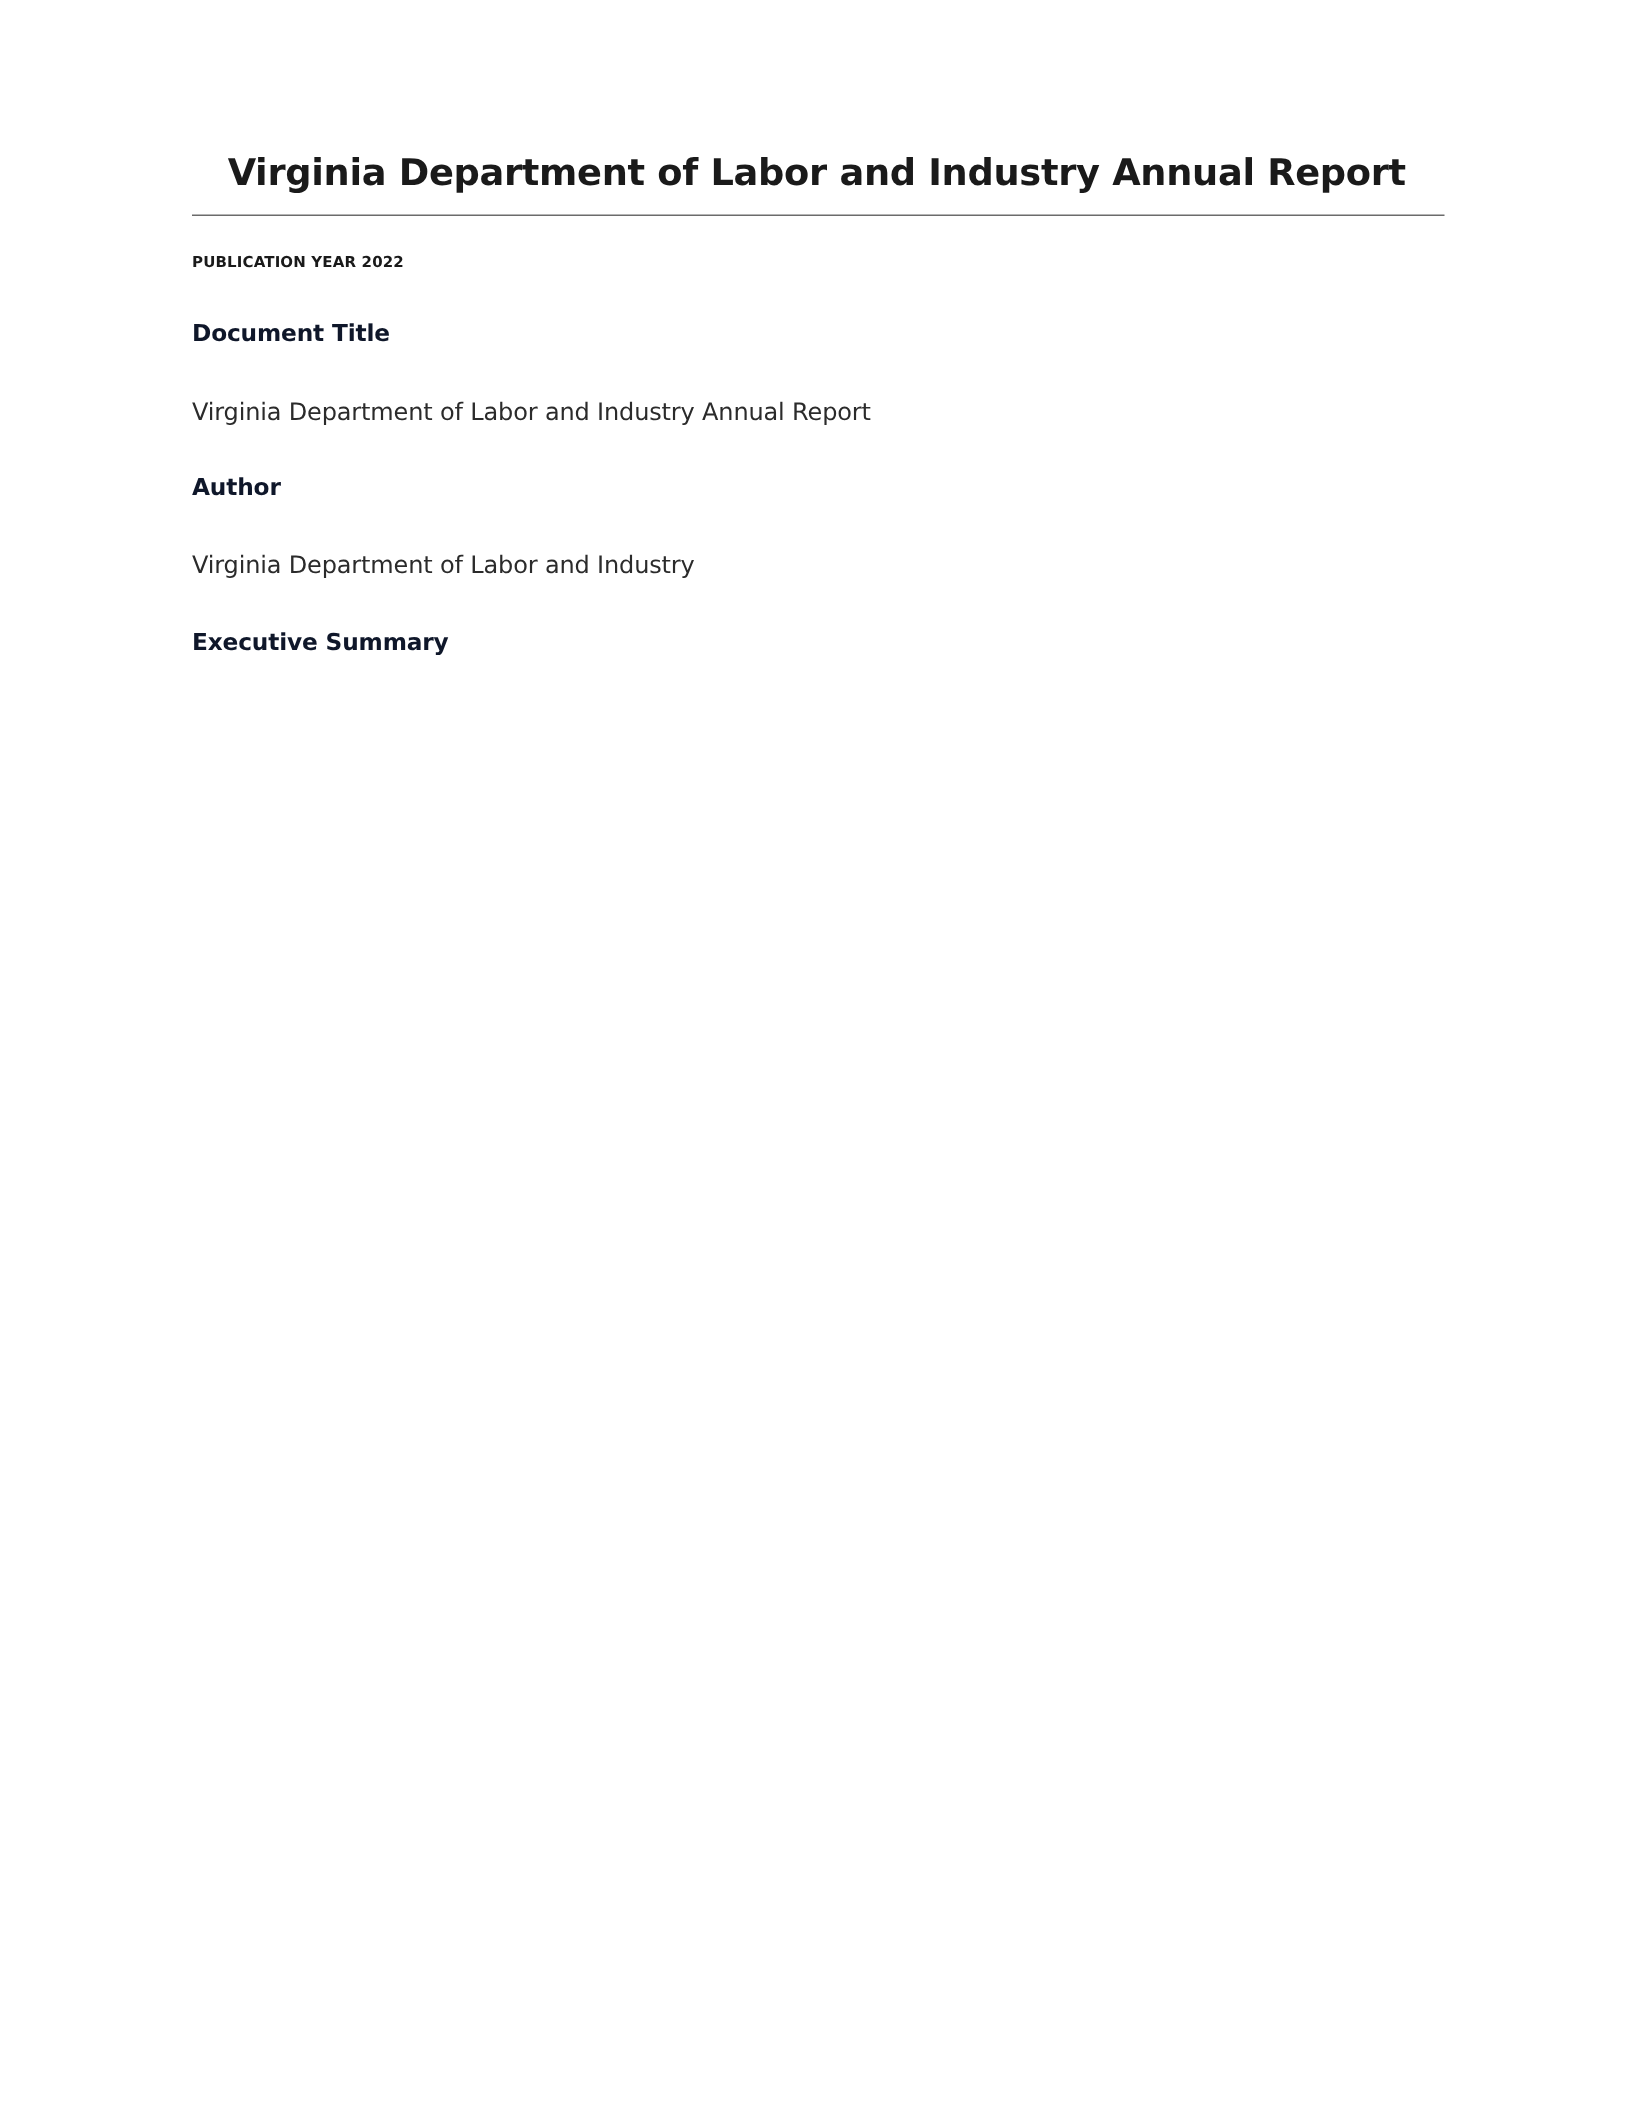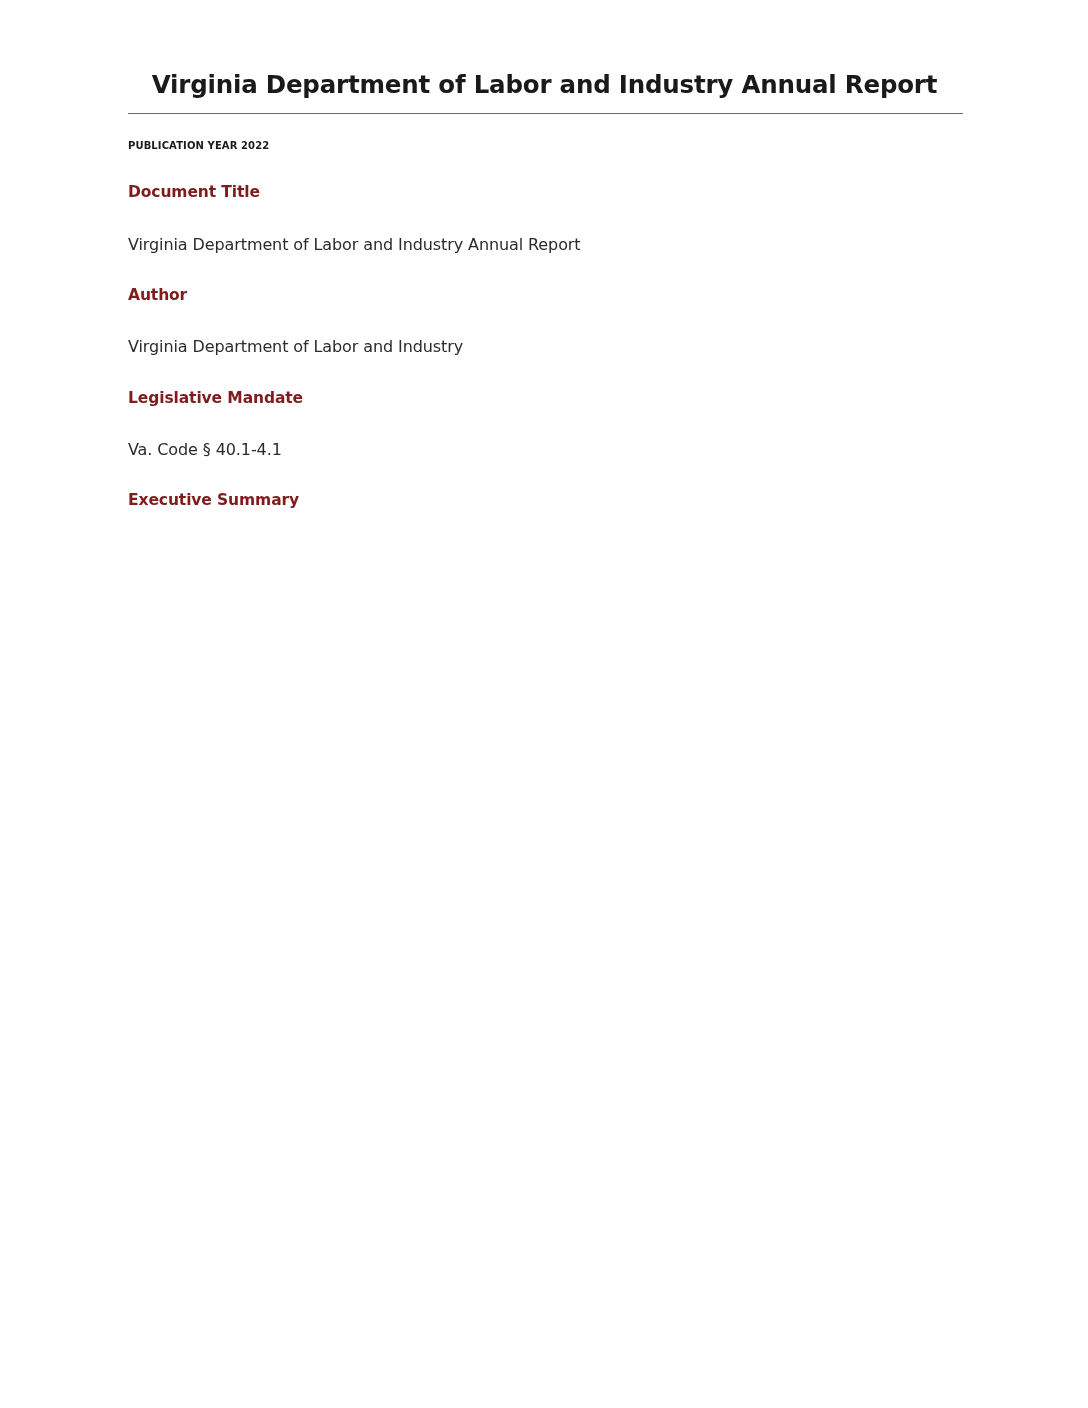--- a/index.html
+++ b/index.html
@@ -12,21 +12,21 @@
     height: 1408px;
     font-family: "DejaVu Sans", sans-serif;
     color: #221f1f;
     position: relative;
     overflow: hidden;
   }
   .page {
     width: 1088px;
     height: 1408px;
     box-sizing: border-box;
-    padding: 70px 125px 0 128px;
+    padding: 100px 125px 0 128px;
     position: relative;
   }
   .doc-title {
     font-size: 24.5px;
     font-weight: bold;
     text-align: center;
     letter-spacing: -0.2px;
     color: #1a1a1a;
     line-height: 1.2;
     margin: 0 0 14px 0;
@@ -34,21 +34,21 @@
   }
   .title-rule {
     border: none;
     border-top: 1.4px solid #6b6b6b;
     margin: 0 0 26px 0;
     width: 100%;
   }
   .section-label {
     font-size: 15.5px;
     font-weight: bold;
-    color: #7f1d1d;
+    color: #0f172a;
     letter-spacing: -0.1px;
     margin: 0 0 30px 0;
     line-height: 1.25;
   }
   .pub-year {
     font-size: 10px;
     font-weight: bold;
     color: #1a1a1a;
     letter-spacing: 0.1px;
     margin: 0 0 32px 0;
@@ -83,22 +83,18 @@
   <div class="block">
     <div class="section-label">Document Title</div>
     <div class="body-text">Virginia Department of Labor and Industry Annual Report</div>
   </div>
 
   <div class="block">
     <div class="section-label">Author</div>
     <div class="body-text">Virginia Department of Labor and Industry</div>
   </div>
 
-  <div class="block">
-    <div class="section-label">Legislative Mandate</div>
-    <div class="body-text">Va. Code § 40.1-4.1</div>
-  </div>
 
   <div class="block">
     <div class="section-label">Executive Summary</div>
   </div>
 
 </div>
 
 </body></html>

